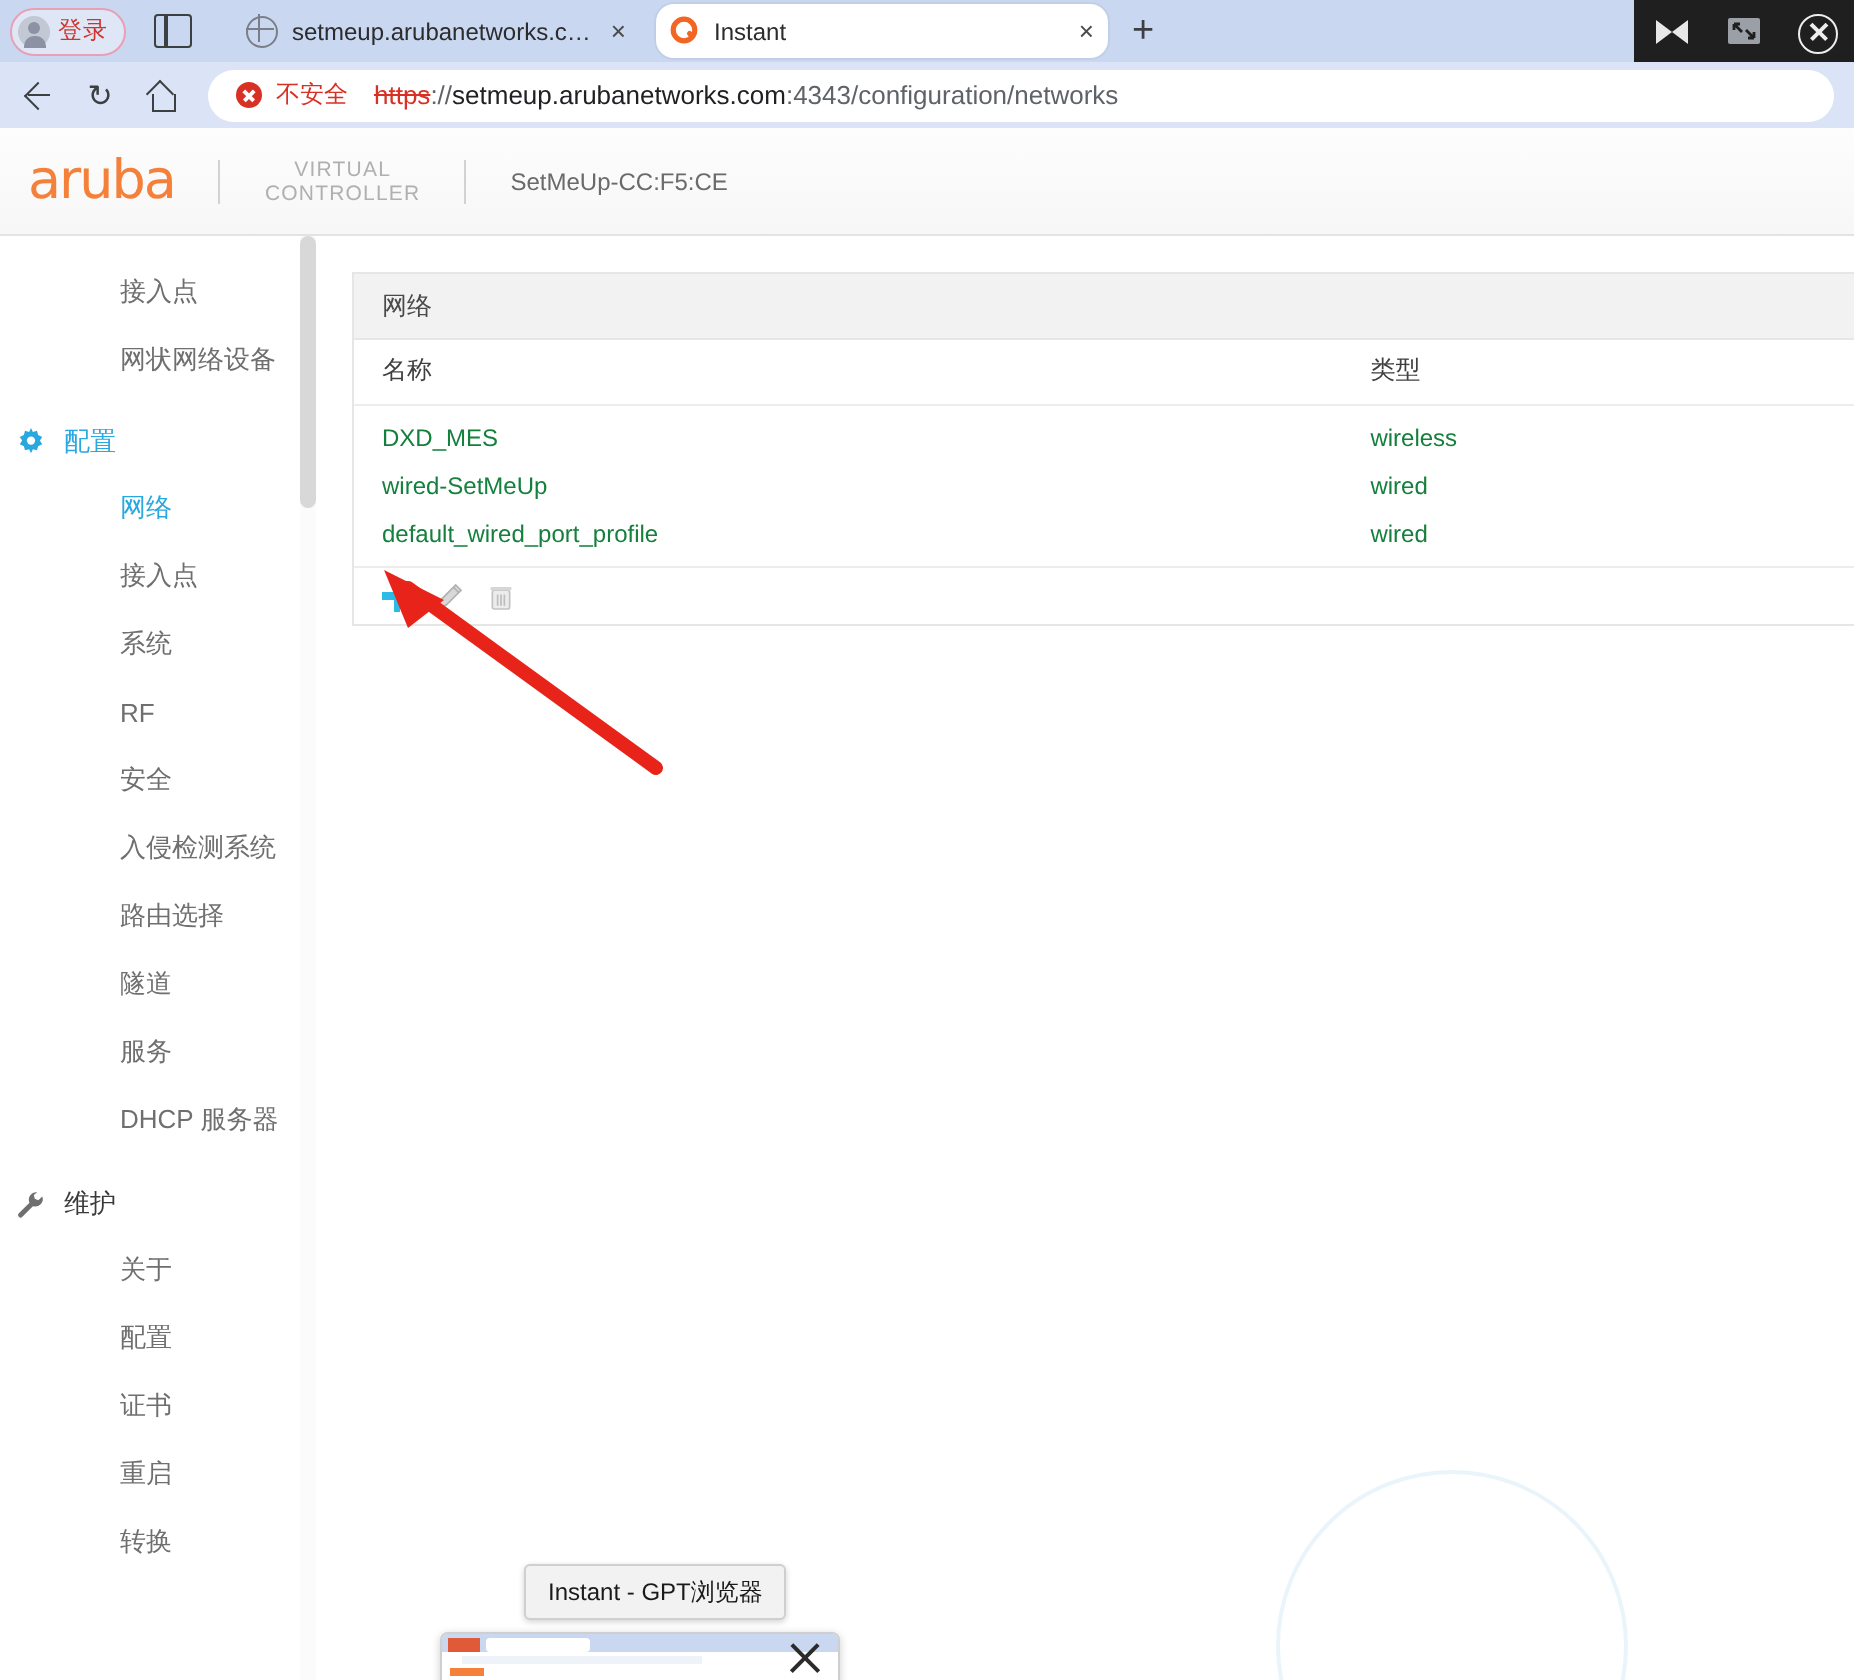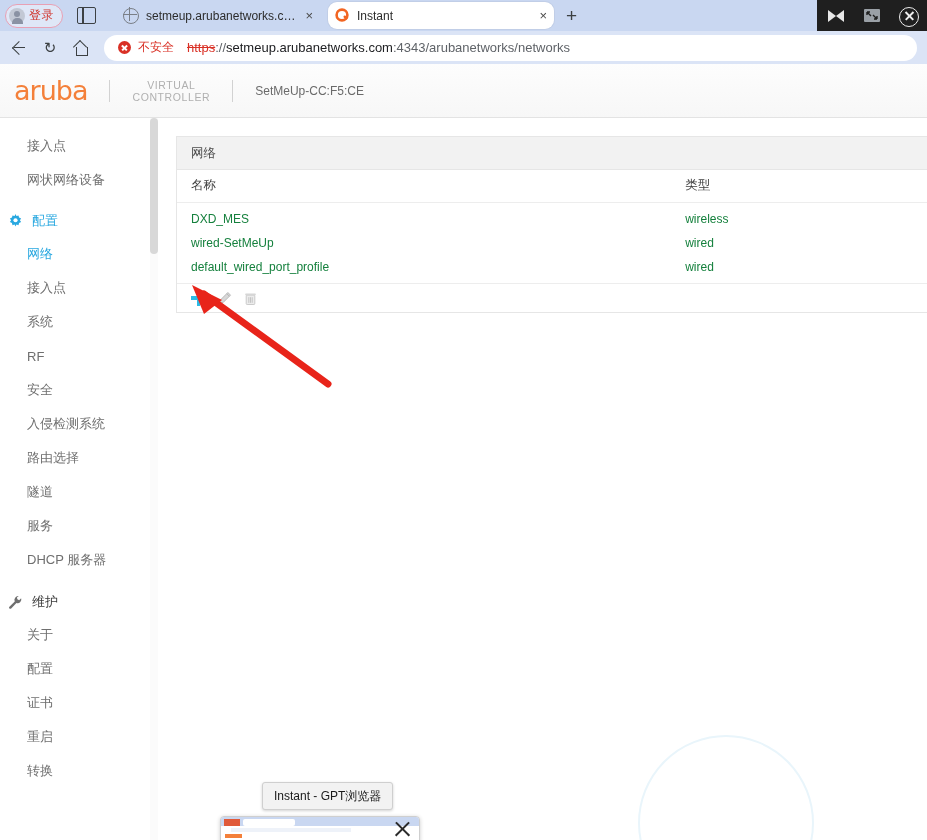--- a/index.html
+++ b/index.html
@@ -149,21 +149,21 @@
   
   .sidebar{
     position:absolute;left:0;top:54px;width:150px;height:722px;background:#fff;
     overflow:hidden;
   }
   .nav-head{
     display:flex;align-items:center;gap:9px;height:32px;padding-left:8px;
     font-size:13px;color:#29a8e0;
   }
   .nav-item{
-    height:34px;display:flex;align-items:center;padding-left:27px;
+    height:34px;display:flex;align-items:center;padding-left:60px;
     font-size:13px;color:#6f6f6f;
   }
   .nav-item.sel{color:#29a8e0;}
   .gear-ico{
     width:15px;height:15px;flex:0 0 auto;position:relative;color:#29a8e0;
   }
   .wrench-ico{width:15px;height:15px;flex:0 0 auto;}
   .sb-scroll{
     position:absolute;left:150px;top:54px;width:8px;height:722px;background:#fbfbfb;
   }
@@ -296,21 +296,21 @@
 </div>
 
 <div class="navrow">
   <span class="navbtn nav-back"></span>
   <span class="navbtn nav-reload">↻</span>
   <span class="navbtn nav-home"></span>
 
   <div class="omnibox">
     <span class="warn-dot"></span>
     <span class="warn-txt">不安全</span>
-    <span class="url"><span class="sch">https</span><span class="rest">://</span><span class="dom">setmeup.arubanetworks.com</span><span class="rest">:4343/arubanetworks/networks</span></span>
+    <span class="url"><span class="sch">https</span><span class="rest">://</span><span class="dom">setmeup.arubanetworks.com</span><span class="rest">:4343/configuration/networks</span></span>
   </div>
 </div>
 
 <div class="app">
 
   <div class="app-header">
     <span class="logo">aruba</span>
     <span class="hdr-sep"></span>
     <span class="vc">
       <span>VIRTUAL</span><br>

